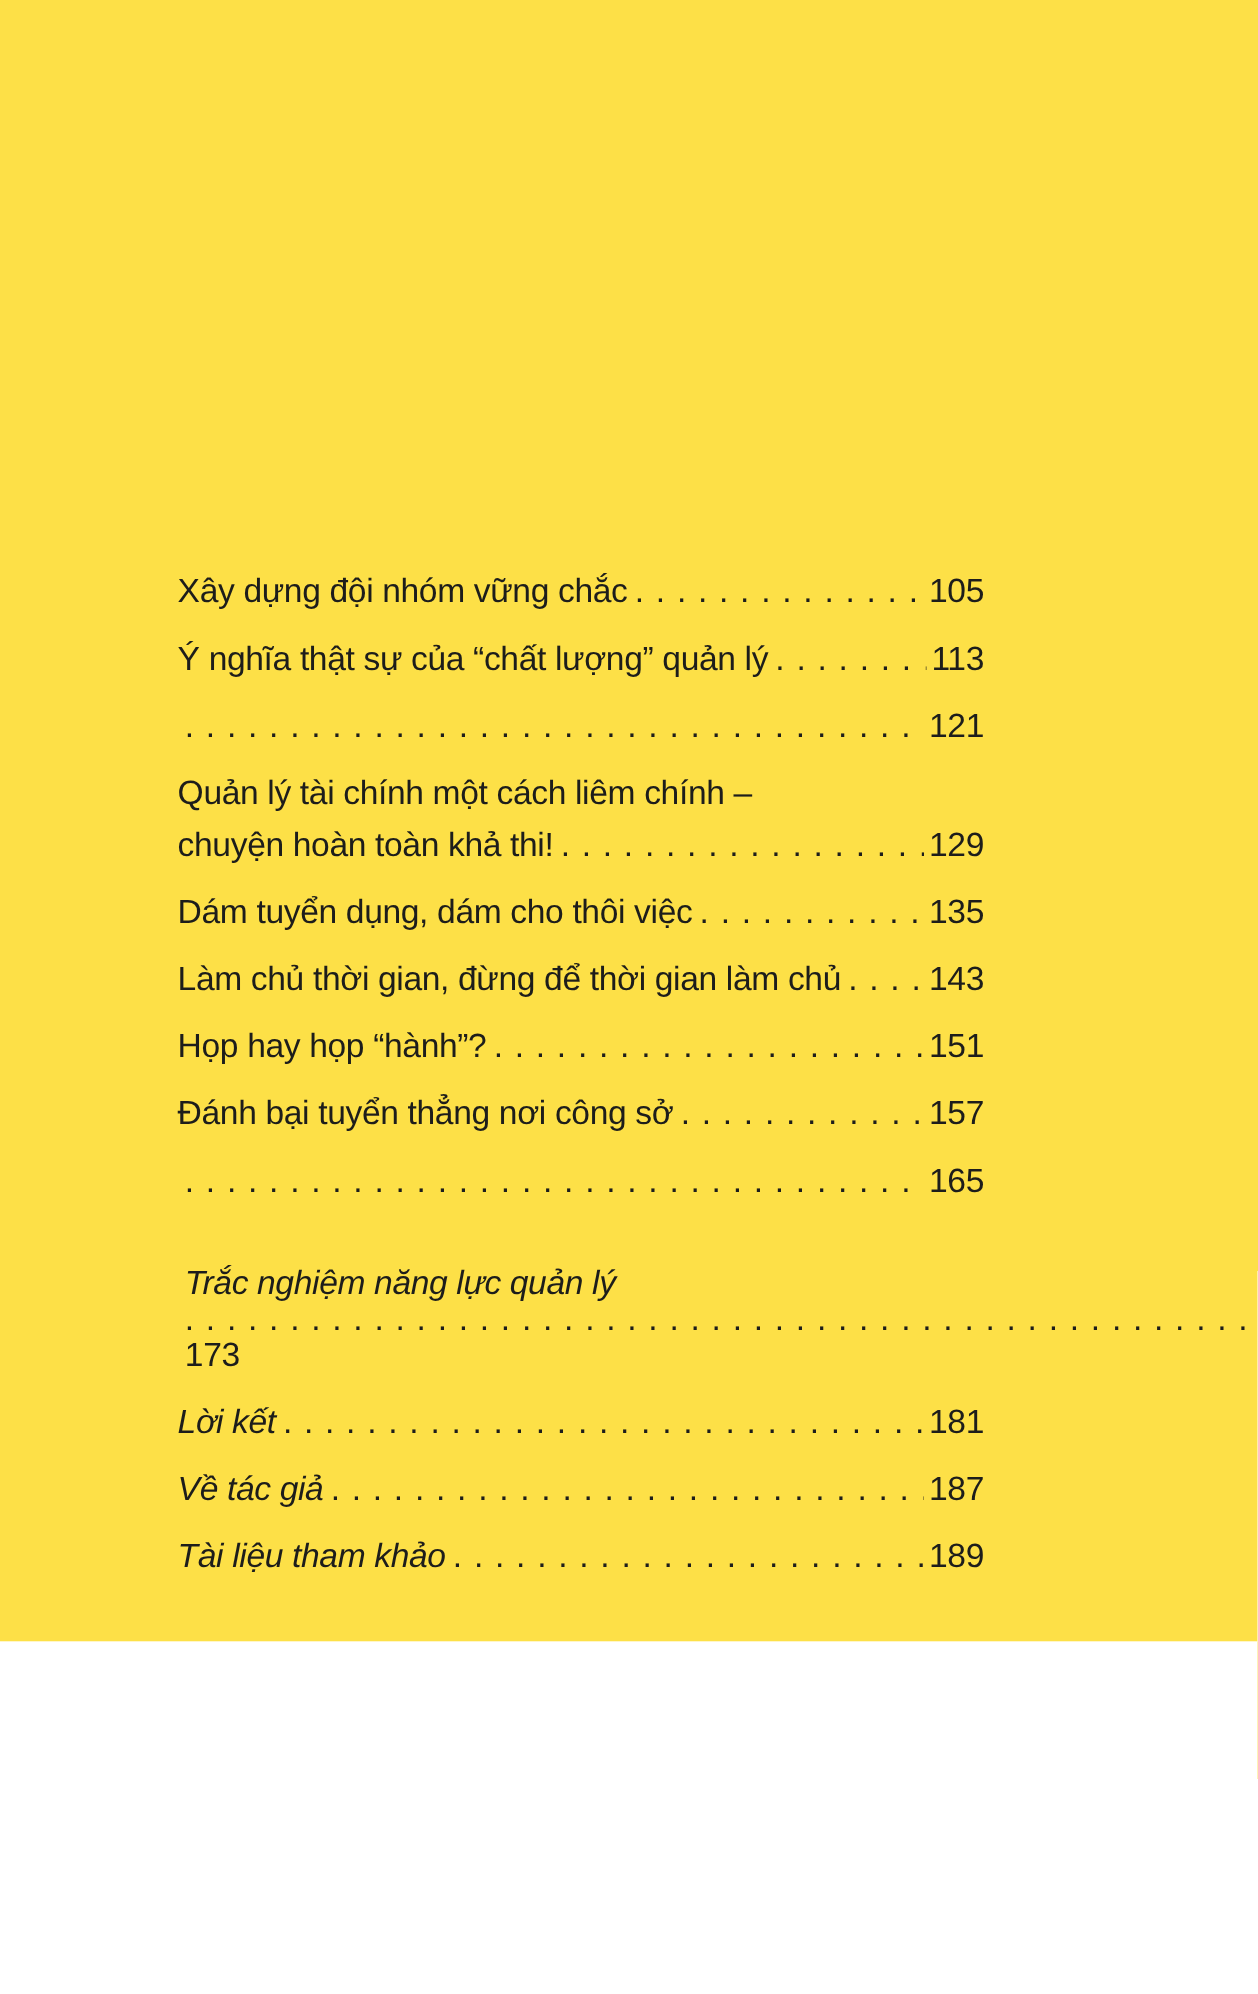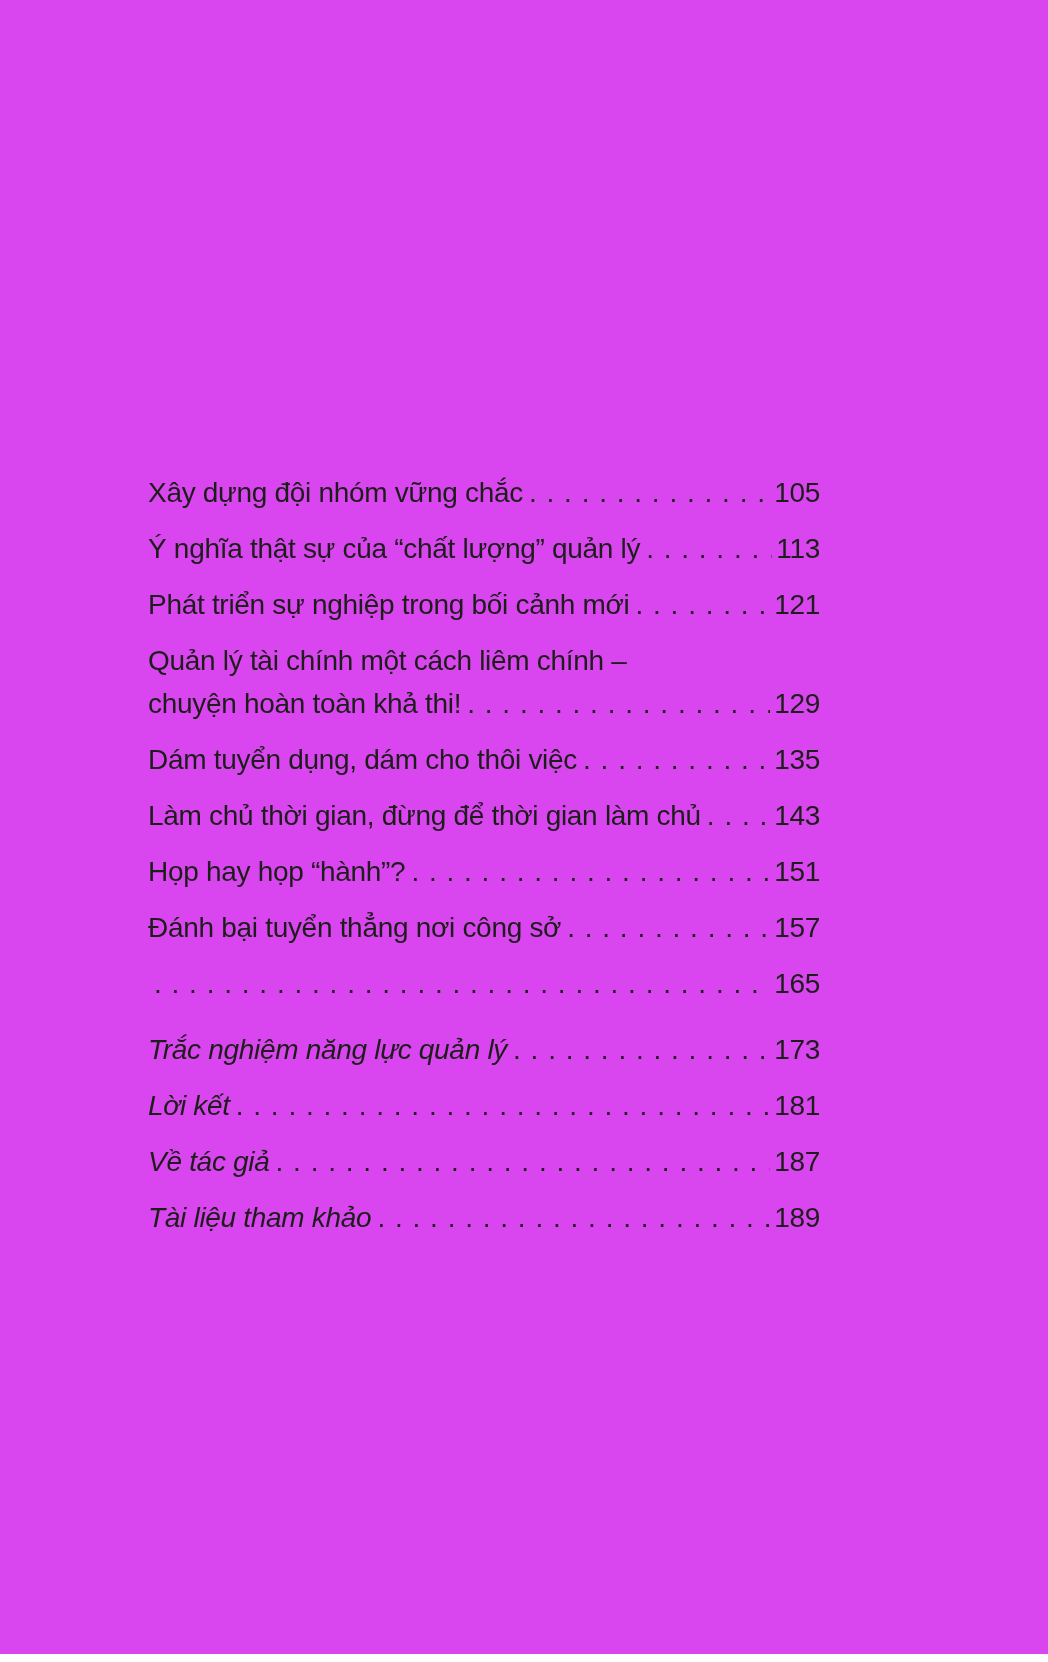--- a/index.html
+++ b/index.html
@@ -3,22 +3,22 @@
 <meta charset="utf-8">
 <style>
   html, body {
     margin: 0;
     padding: 0;
     background: #ffffff;
   }
   .page {
     position: relative;
     width: 1048px;
-    height: 1654px;
-    background: #d946ef;
+    height: 1368px;
+    background: #fde047;
     overflow: hidden;
     font-family: "Liberation Sans", sans-serif;
     color: #1d1d1b;
   }
   .toc {
     position: absolute;
     top: 478px;
     left: 148px;
     width: 672px;
   }
@@ -31,21 +31,22 @@
     margin-bottom: 26px;
     white-space: nowrap;
   }
   .toc-row.wrap-first {
     margin-bottom: 13px;
   }
   .toc-row.italic {
     font-style: italic;
   }
   .toc-row.group-gap {
-    margin-top: 36px;
+    margin-top: 55px;
+    flex-direction: column;
   }
   .toc-title {
     flex: 0 0 auto;
   }
   .leader {
     flex: 1 1 auto;
     overflow: hidden;
     margin: 0 4px 0 6px;
     min-width: 0;
     font-style: normal;
@@ -75,21 +76,20 @@
       <span class="toc-page">105</span>
     </div>
 
     <div class="toc-row">
       <span class="toc-title">Ý nghĩa thật sự của “chất lượng” quản lý</span>
       <span class="leader"></span>
       <span class="toc-page">113</span>
     </div>
 
     <div class="toc-row">
-      <span class="toc-title">Phát triển sự nghiệp trong bối cảnh mới</span>
       <span class="leader"></span>
       <span class="toc-page">121</span>
     </div>
 
     <div class="toc-row wrap-first no-leader">
       <span class="toc-title">Quản lý tài chính một cách liêm chính –</span>
       <span class="leader"></span>
       <span class="toc-page"></span>
     </div>
 

